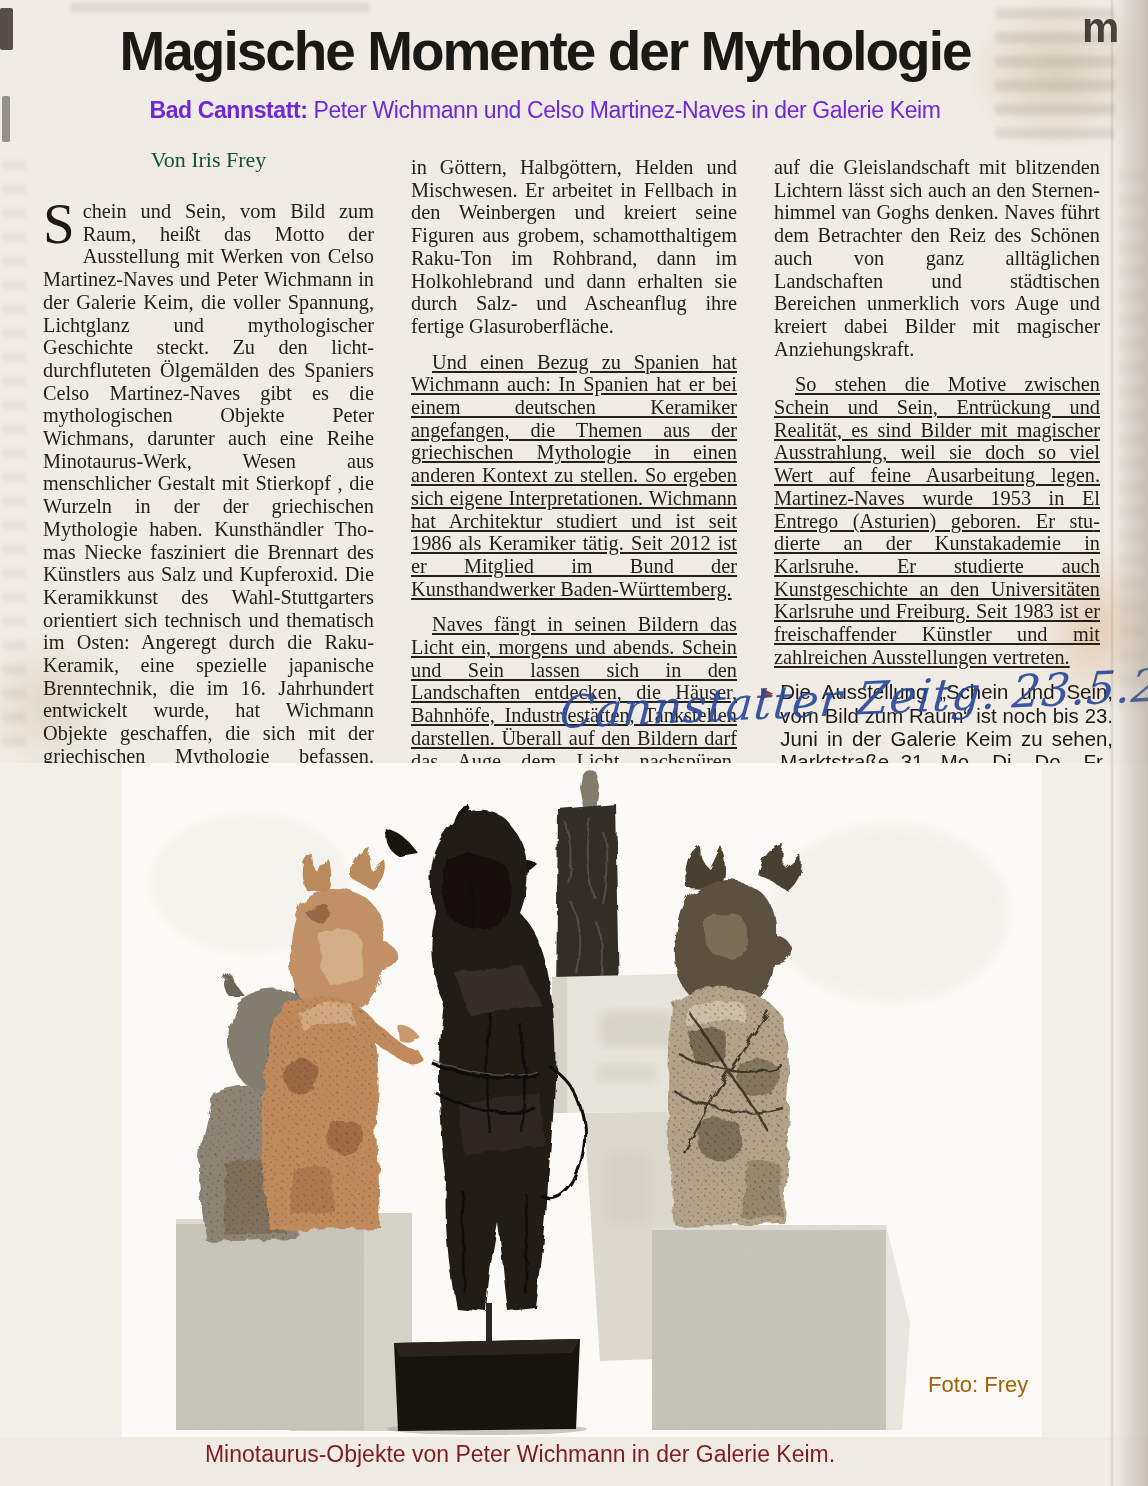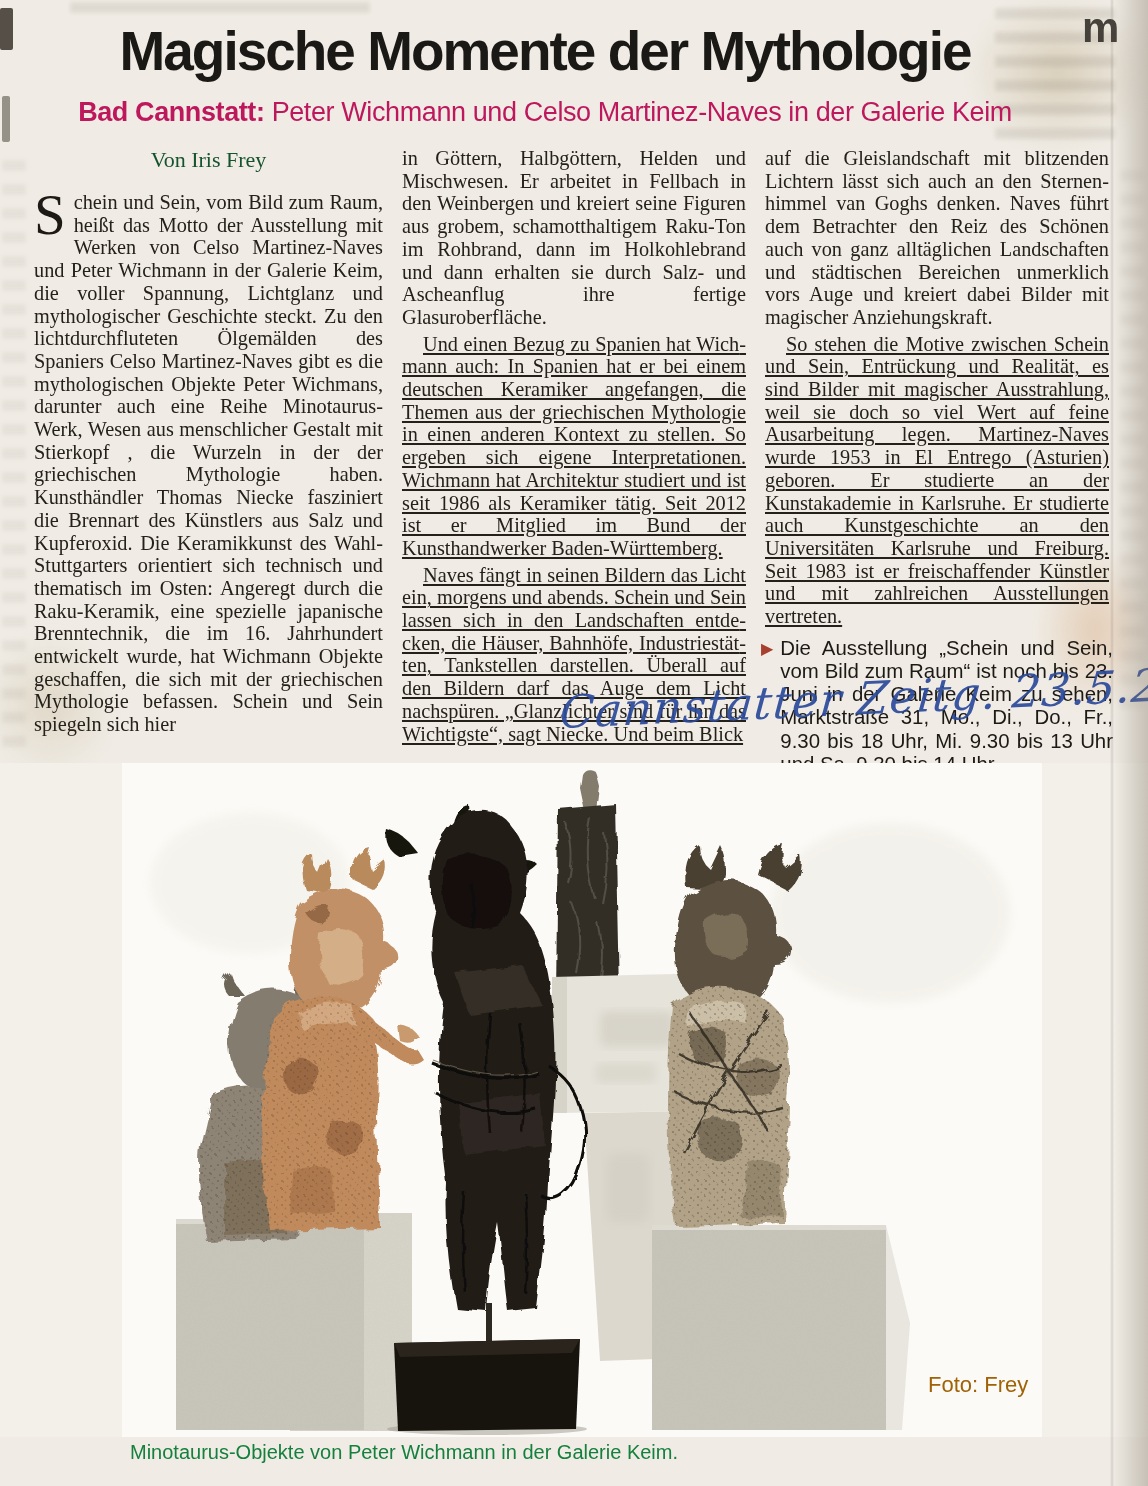--- a/index.html
+++ b/index.html
@@ -29,47 +29,47 @@
   .corner-mark{position:absolute;background:#39342c;border-radius:2px;}
   .corner-mark-1{left:0;top:8px;width:13px;height:42px;opacity:.85;}
   .corner-mark-2{left:2px;top:96px;width:8px;height:46px;opacity:.5;}
   .margin-letter{position:absolute;left:1082px;top:4px;
     font-family:"Liberation Sans",sans-serif;font-weight:bold;font-size:42px;color:#35302a;opacity:.9;}
   
   .headline{position:absolute;left:30px;top:18px;width:1030px;text-align:center;margin:0;
     font-family:"Liberation Sans",sans-serif;font-weight:bold;font-size:56px;letter-spacing:-2px;
     color:#1b1916;transform:scaleX(.98);transform-origin:center;}
   .subhead{position:absolute;left:30px;top:97px;width:1030px;text-align:center;margin:0;
-    font-family:"Liberation Sans",sans-serif;font-size:27px;letter-spacing:-.4px;color:#be185d;}
+    font-family:"Liberation Sans",sans-serif;font-size:23px;letter-spacing:-.4px;color:#6d28d9;}
   .subhead .pre{font-weight:bold;}
   .subhead .rest{font-weight:normal;}
   .byline{position:absolute;left:30px;top:147px;width:357px;text-align:center;
     font-size:22px;color:#14532d;}
   
   .columns{position:absolute;left:30px;top:143px;width:1086px;display:flex;gap:11px;}
   .col{flex:none;}
   .col1{width:357px;padding-top:44px;}
   .col2{width:352px;}
   .col3{width:352px;}
-  .col p{margin:4px;text-align:justify;font-size:20.3px;line-height:22.7px;color:#24211b;
+  .col p{margin:13px;text-align:justify;font-size:20.3px;line-height:22.7px;color:#24211b;
     hyphens:manual;-webkit-hyphens:manual;}
   .col p.indent{text-indent:21px;text-decoration:underline;}
   .dropcap{float:left;font-size:57px;line-height:45px;padding:1px 8px 0 0;color:#1d1a15;}
   
   .info-box{display:flex;margin-top:9px;font-family:"Liberation Sans",sans-serif;}
   .info-arrow{flex:none;color:#a8402f;font-size:16px;line-height:23.2px;padding-right:7px;}
   .info-text{flex:1;font-size:20.4px;line-height:23.2px;text-align:justify;color:#1d1a16;}
   
   .handwriting{position:absolute;left:560px;top:686px;white-space:nowrap;
     font-family:"DejaVu Serif",serif;font-style:italic;font-size:45px;letter-spacing:1px;
     color:#2b4a9b;transform:rotate(-2.6deg) skewX(-7deg);transform-origin:left center;opacity:.92;}
   
   .photo{position:absolute;left:0;top:763px;width:1148px;height:674px;}
   .caption{position:absolute;left:130px;top:1441px;width:780px;
-    font-family:"Liberation Sans",sans-serif;font-size:20px;color:#15803d;}
+    font-family:"Liberation Sans",sans-serif;font-size:23px;color:#7f1d1d;text-align:center;}
   .credit{position:absolute;left:928px;top:1372px;
     font-family:"Liberation Sans",sans-serif;font-size:22px;color:#a16207;}
 </style>
 </head>
 <body>
 
 <div class="page">
 
   <div class="patch patch-a"></div>
   <div class="patch patch-b"></div>

